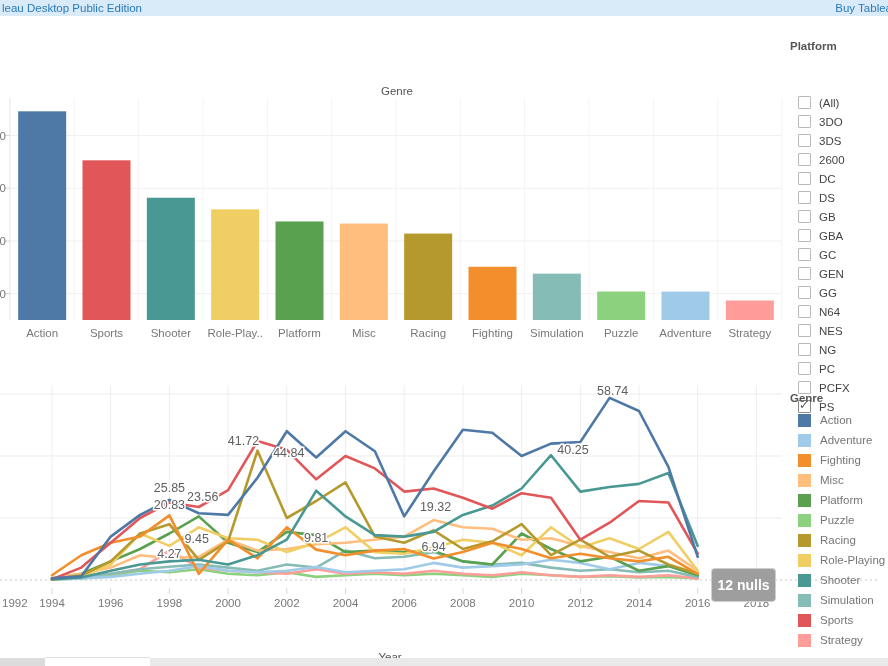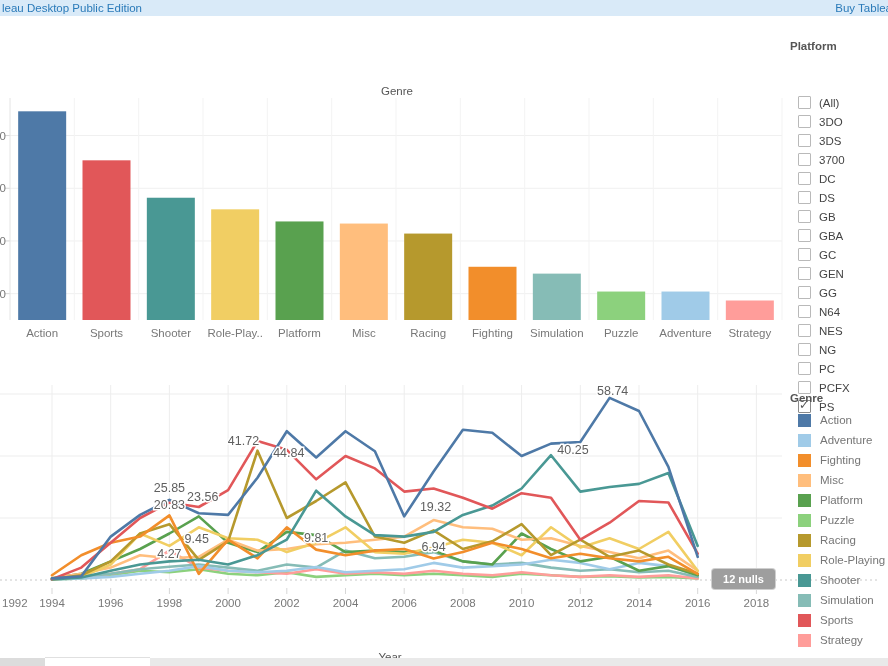--- a/index.html
+++ b/index.html
@@ -31,22 +31,22 @@
   .cb{width:11px;height:11px;border:1px solid #b9b9b9;border-radius:1px;background:#fff;
       margin-right:8px;position:relative;flex:0 0 auto;}
   .cb.on{border-color:#8a8a8a;}
   .cb.on:after{content:"\2713";position:absolute;left:0px;top:-3px;font-size:12px;color:#555;font-weight:700;}
   .cb-label{font-size:11.5px;color:#444;}
   #genre-legend{position:absolute;left:798px;top:410px;}
   .lg-row{display:flex;align-items:center;height:20px;}
   .lg-swatch{width:13px;height:13px;margin-right:9px;flex:0 0 auto;}
   .lg-label{font-size:11.5px;color:#767676;white-space:nowrap;}
   
-  #null-badge{position:absolute;left:712px;top:569px;width:63px;height:20px;background:#9e9e9e;
-              border-radius:3px;color:#fff;font-size:11px;font-weight:700;display:flex;
+  #null-badge{position:absolute;left:712px;top:569px;width:63px;height:32px;background:#9e9e9e;
+              border-radius:3px;color:#fff;font-size:14px;font-weight:700;display:flex;
               align-items:center;justify-content:center;box-shadow:0 0 0 1px #cfcfcf;}
   
   .foot{position:absolute;bottom:0;height:8px;}
   #foot-a{left:0;width:45px;background:#dcdcdc;}
   #foot-b{left:45px;width:105px;background:#fff;border-top:1px solid #e0e0e0;}
   #foot-c{left:150px;width:738px;background:#e9e9e9;}
 </style>
 </head>
 <body>
 
@@ -191,21 +191,21 @@
       <div class="cb-row">
         <span class="cb"></span>
         <span class="cb-label">3DO</span>
       </div>
       <div class="cb-row">
         <span class="cb"></span>
         <span class="cb-label">3DS</span>
       </div>
       <div class="cb-row">
         <span class="cb"></span>
-        <span class="cb-label">3700</span>
+        <span class="cb-label">2600</span>
       </div>
       <div class="cb-row">
         <span class="cb"></span>
         <span class="cb-label">DC</span>
       </div>
       <div class="cb-row">
         <span class="cb"></span>
         <span class="cb-label">DS</span>
       </div>
       <div class="cb-row">

